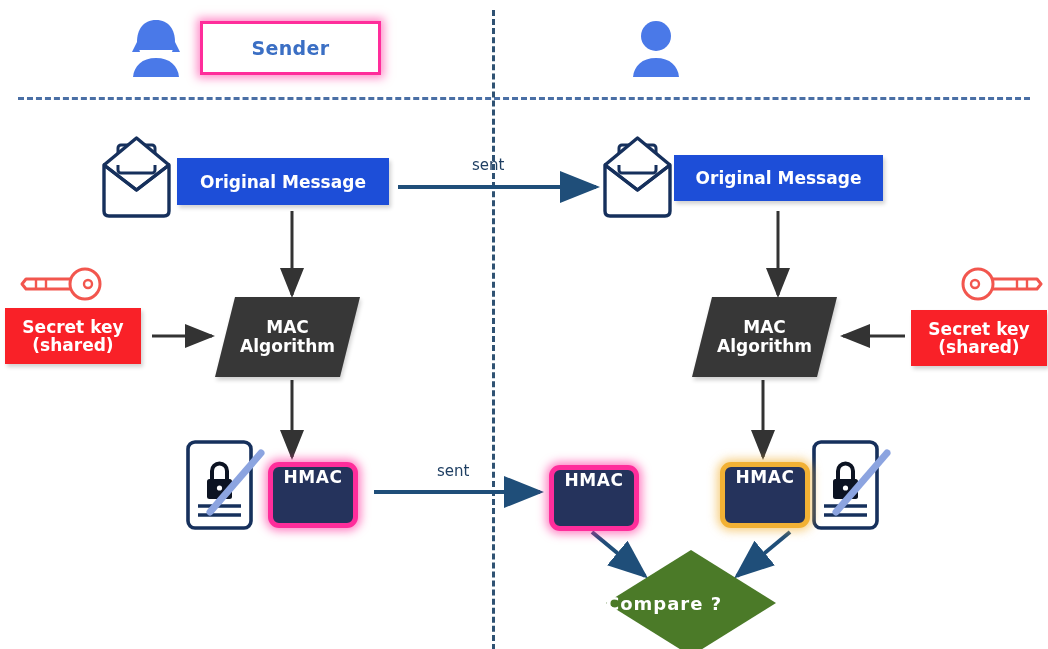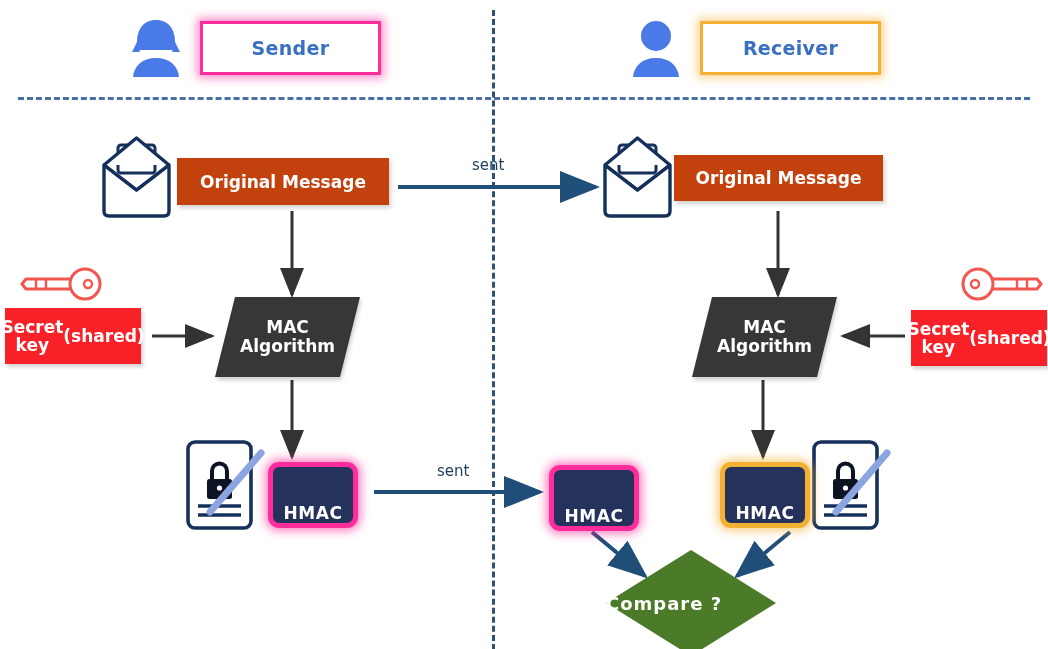--- a/index.html
+++ b/index.html
@@ -33,31 +33,31 @@
     letter-spacing:.3px;
   }
   .role-box.receiver{
     border-color:#f2b134;
     box-shadow:0 0 9px 3px rgba(246,178,54,.55);
   }
 
   
   .msg-box{
     position:absolute;
-    background:#c2410c;
+    background:#1d4ed8;
     display:flex;align-items:center;justify-content:center;
     color:#ffffff;font-weight:bold;font-size:17px;
     box-shadow:2px 3px 4px rgba(0,0,0,.18);
   }
 
   
   .key-box{
     position:absolute;
     background:#f92128;
-    display:flex;align-items:center;justify-content:center;
+    display:flex;flex-direction:column;align-items:center;justify-content:center;
     color:#ffffff;font-weight:bold;font-size:17px;line-height:1.08;
     box-shadow:2px 3px 4px rgba(0,0,0,.18);
     text-align:center;
   }
 
   
   .mac{
     position:absolute;
     background:#373737;
     color:#ffffff;font-weight:bold;font-size:17px;line-height:1.1;
@@ -66,21 +66,21 @@
     transform:skewX(-14deg);
     box-shadow:2px 3px 4px rgba(0,0,0,.2);
   }
   .mac > span{display:block;transform:skewX(14deg);}
 
   
   .hmac{
     position:absolute;
     background:#25335c;
     border-radius:11px;
-    display:flex;align-items:flex-end;justify-content:center;
+    display:flex;align-items:flex-start;justify-content:center;
     color:#ffffff;font-weight:bold;font-size:17px;letter-spacing:.5px;
     border:5px solid #ff2d9b;
     box-shadow:0 0 10px 3px rgba(255,45,155,.6);
   }
   .hmac.amber{
     border-color:#f2b134;
     box-shadow:0 0 10px 3px rgba(242,177,52,.6);
   }
 
   
@@ -205,23 +205,20 @@
       <line x1="12" y1="66" x2="55" y2="66" stroke="#16305c" stroke-width="3.4"></line>
       <line x1="12" y1="75" x2="55" y2="75" stroke="#16305c" stroke-width="3.4"></line>
       <line x1="24" y1="72" x2="75" y2="13" stroke="#8ca4e0" stroke-width="7" stroke-linecap="round"></line>
     </g>
   </svg>
 
   <div class="role-box" style="left:200px;top:11px;width:175px;height:48px;">
     <span>Sender</span>
   </div>
 
-  <div class="role-box receiver" style="left:700px;top:11px;width:175px;height:48px;">
-    <span>Receiver</span>
-  </div>
 
   <div class="msg-box" style="left:177px;top:148px;width:212px;height:47px;">
     <span>Original Message</span>
   </div>
 
   <div class="msg-box" style="left:674px;top:145px;width:209px;height:46px;">
     <span>Original Message</span>
   </div>
 
   <div class="arrow-label" style="left:472px;top:146px;">sent</div>

